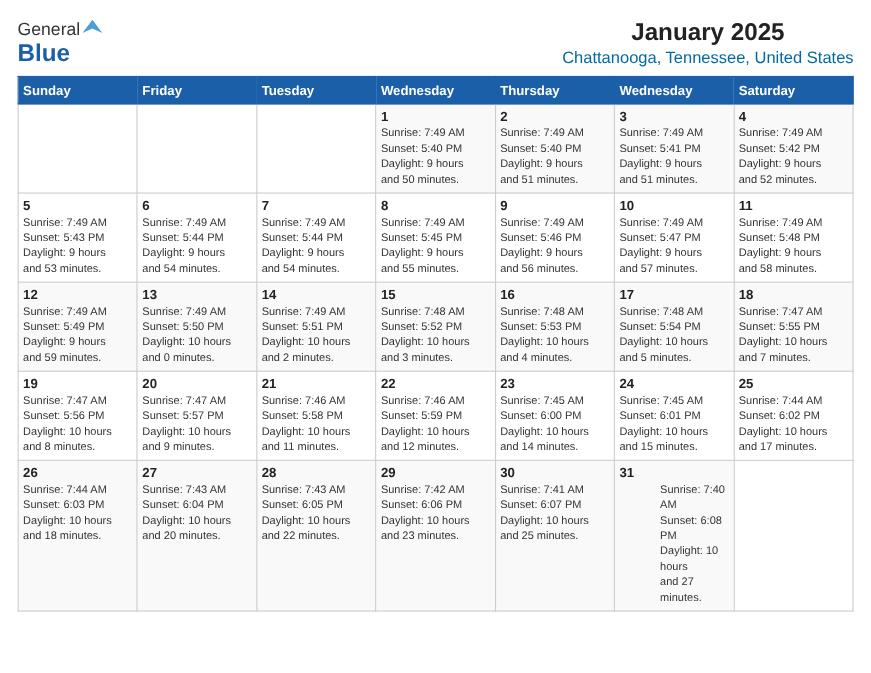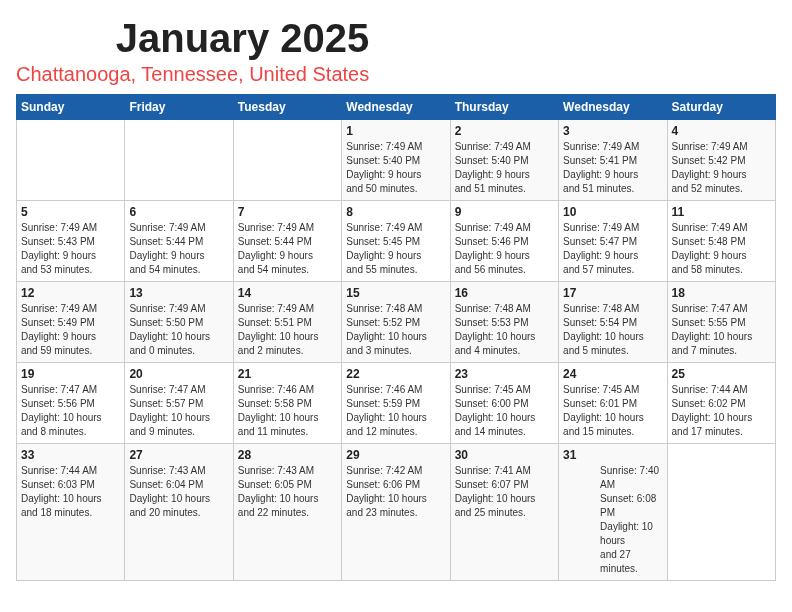--- a/index.html
+++ b/index.html
@@ -18,27 +18,28 @@
     }
     .logo {
       display: flex;
       flex-direction: column;
       align-items: flex-start;
     }
     .logo-general { color: #333; }
     .logo-blue { color: #1a5fa8; }
     .title-area { text-align: right; }
     .month-title {
-      font-size: 40px;
+      font-size: 22px;
       font-weight: bold;
       color: #222;
+      text-align: center;
     }
     .location-title {
-      font-size: 20px;
-      color: #ef4444;
+      font-size: 15px;
+      color: #0369a1;
       margin-top: 2px;
     }
     table {
       width: 100%;
       border-collapse: collapse;
       table-layout: fixed;
     }
     thead th {
       background-color: #1a5fa8;
       color: #fff;
@@ -68,20 +69,31 @@
       font-size: 10px;
       line-height: 1.4;
       color: #333;
     }
     .empty-cell { background: #fff !important; }
   </style>
 </head>
 <body>
 
 <div class="header-area">
+  <div class="logo">
+    <div style="display:flex;align-items:center;">
+      <span class="logo-general">General</span>
+      <span style="display:inline-block;margin-left:2px;">
+        <svg width="18" height="18" viewBox="0 0 18 18">
+          <polygon points="9,2 18,14 9,10 0,14" fill="#4a9fd4"></polygon>
+        </svg>
+      </span>
+    </div>
+    <span class="logo-blue" style="font-size:22px;font-weight:bold;color:#1a5fa8;margin-top:-4px;">Blue</span>
+  </div>
   <div class="title-area">
     <div class="month-title">January 2025</div>
     <div class="location-title">Chattanooga, Tennessee, United States</div>
   </div>
 </div>
 
 <table>
   <thead>
     <tr id="header-row">
     <th>Sunday</th>
@@ -275,21 +287,21 @@
         <td>
           <div class="day-number">25</div>
           <div class="day-info" style="white-space: pre-line;">Sunrise: 7:44 AM
 Sunset: 6:02 PM
 Daylight: 10 hours
 and 17 minutes.</div>
         </td>
       </tr>
       <tr>
         <td>
-          <div class="day-number">33</div>
+          <div class="day-number">26</div>
           <div class="day-info" style="white-space: pre-line;">Sunrise: 7:44 AM
 Sunset: 6:03 PM
 Daylight: 10 hours
 and 18 minutes.</div>
         </td>
         <td>
           <div class="day-number">27</div>
           <div class="day-info" style="white-space: pre-line;">Sunrise: 7:43 AM
 Sunset: 6:04 PM
 Daylight: 10 hours

